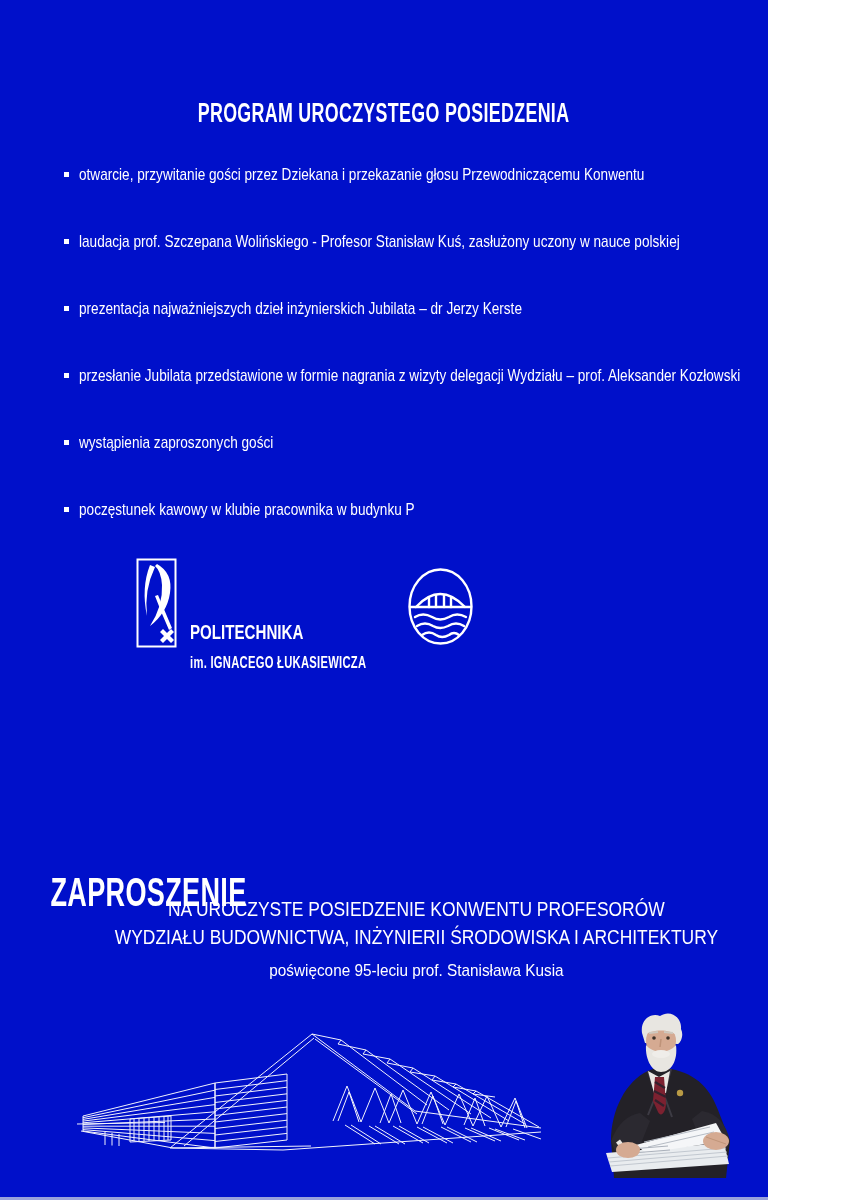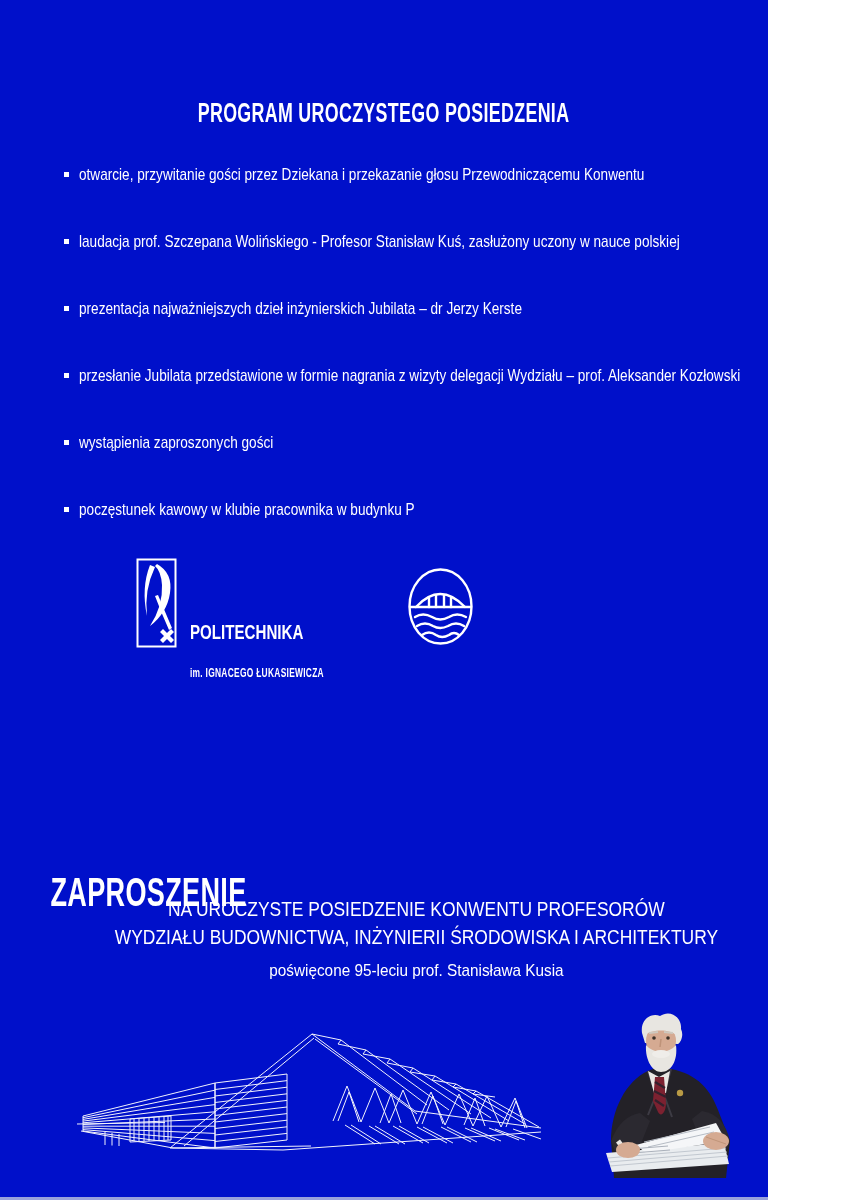--- a/index.html
+++ b/index.html
@@ -31,21 +31,21 @@
   .bullet-sq {
     position:absolute; left:0; top:11px; width:5px; height:5px; background:#ffffff;
   }
   .program-list .cond { transform:scaleX(0.8); }
 
   
   .prz-emblem { position:absolute; left:136px; top:558px; width:41px; height:90px; }
   .prz-text { position:absolute; left:190px; top:579px; line-height:23px; }
   .prz-l1, .prz-l2 { font-size:21px; font-weight:700;margin-top:41px; }
   .prz-l1 .cond, .prz-l2 .cond { transform:scaleX(0.72); }
-  .prz-l3 { font-size:12px; font-weight:700; margin-top:19px; }
+  .prz-l3 { font-size:16px; font-weight:700; margin-top:8px; }
   .prz-l3 .cond { transform:scaleX(0.7); letter-spacing:0.4px; }
 
   .wb-emblem { position:absolute; left:407px; top:567px; width:67px; height:79px; }
   .wb-text { position:absolute; left:487px; top:563px; line-height:22.6px; }
   .wb-text div { font-size:20px; }
   .wb-l1 { font-weight:400; }
   .wb-l2, .wb-l3, .wb-l4 { font-weight:700; }
   .wb-text .cond { transform:scaleX(0.72); }
 
   

